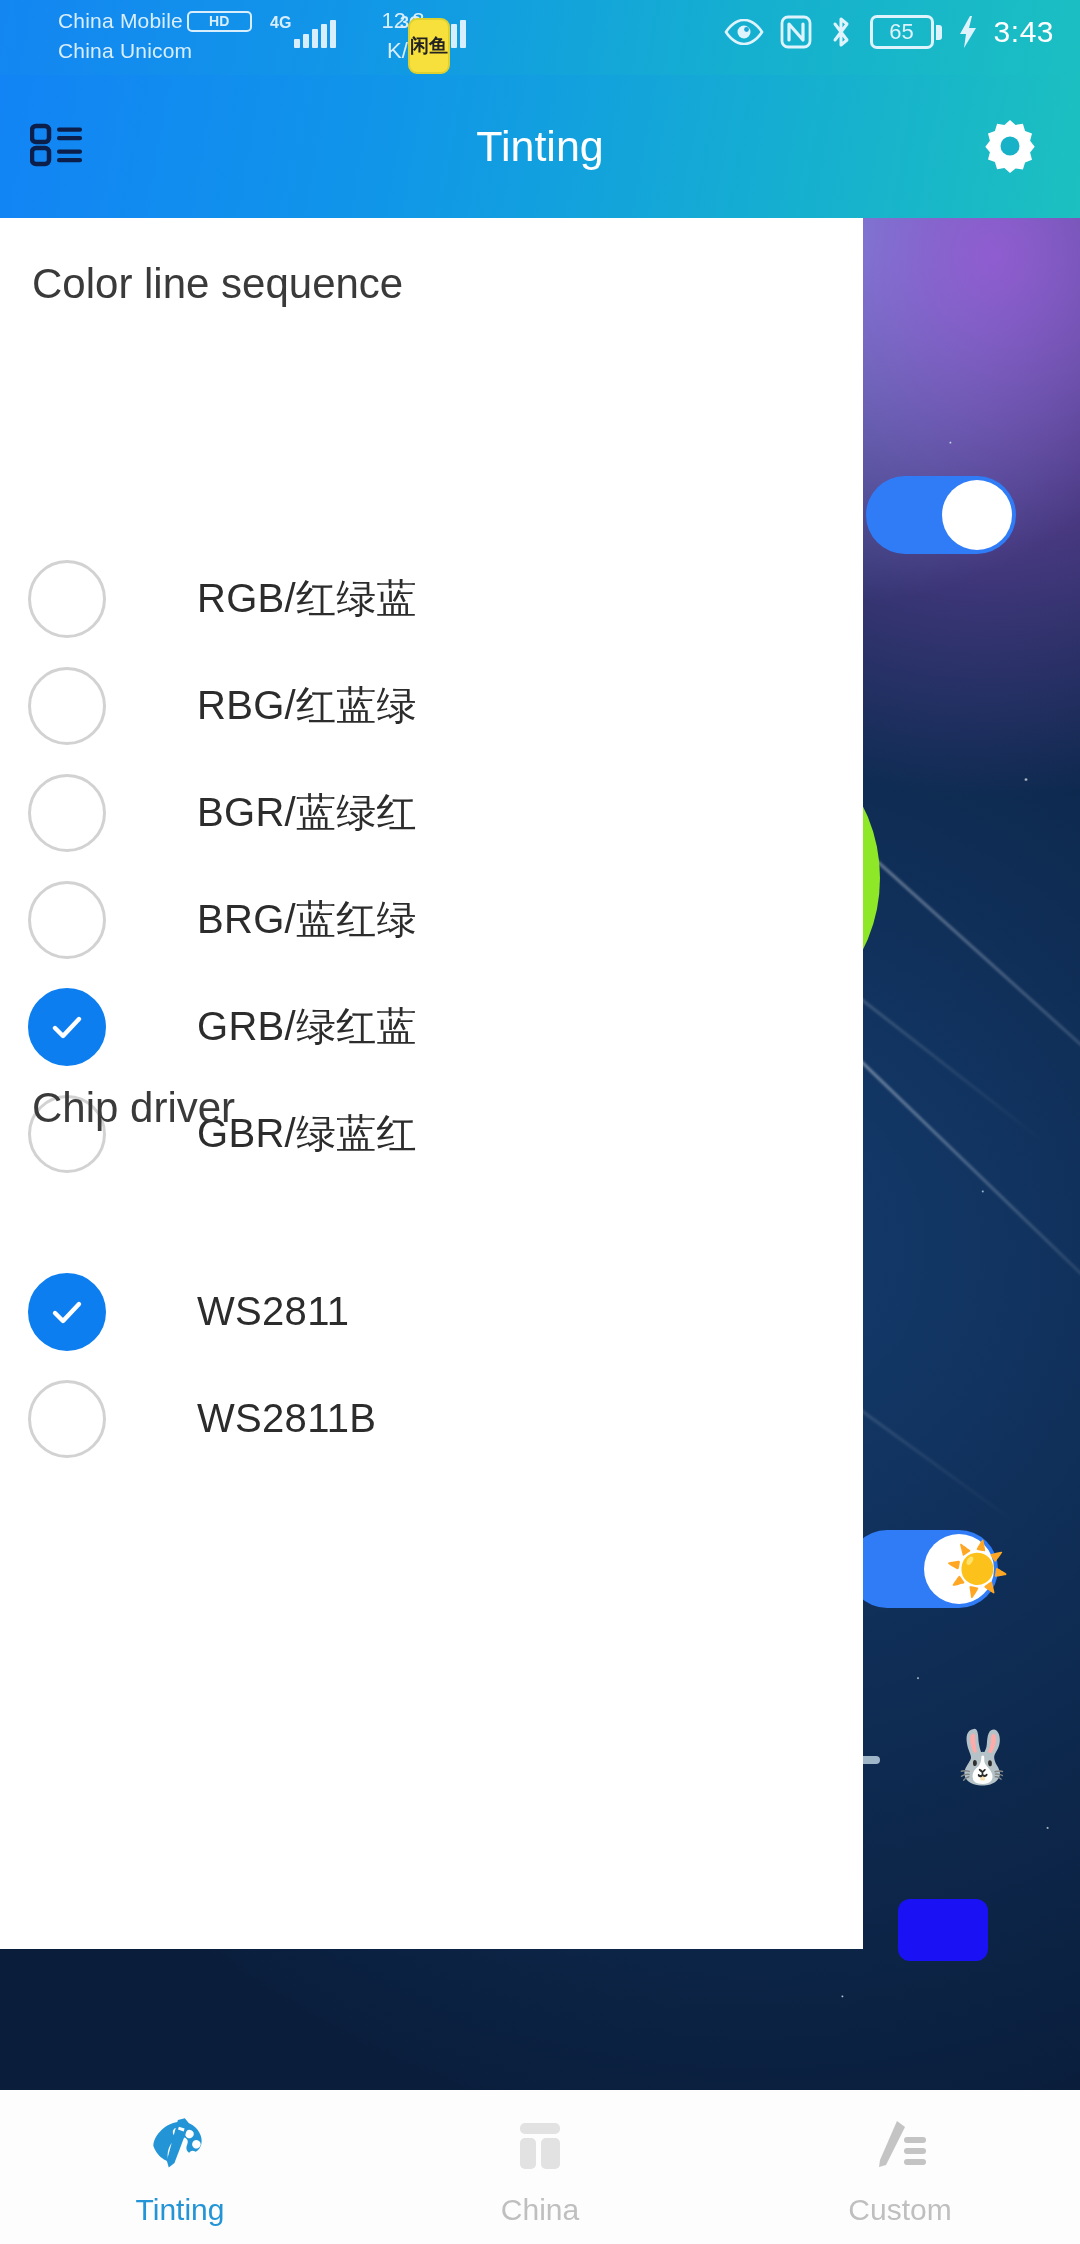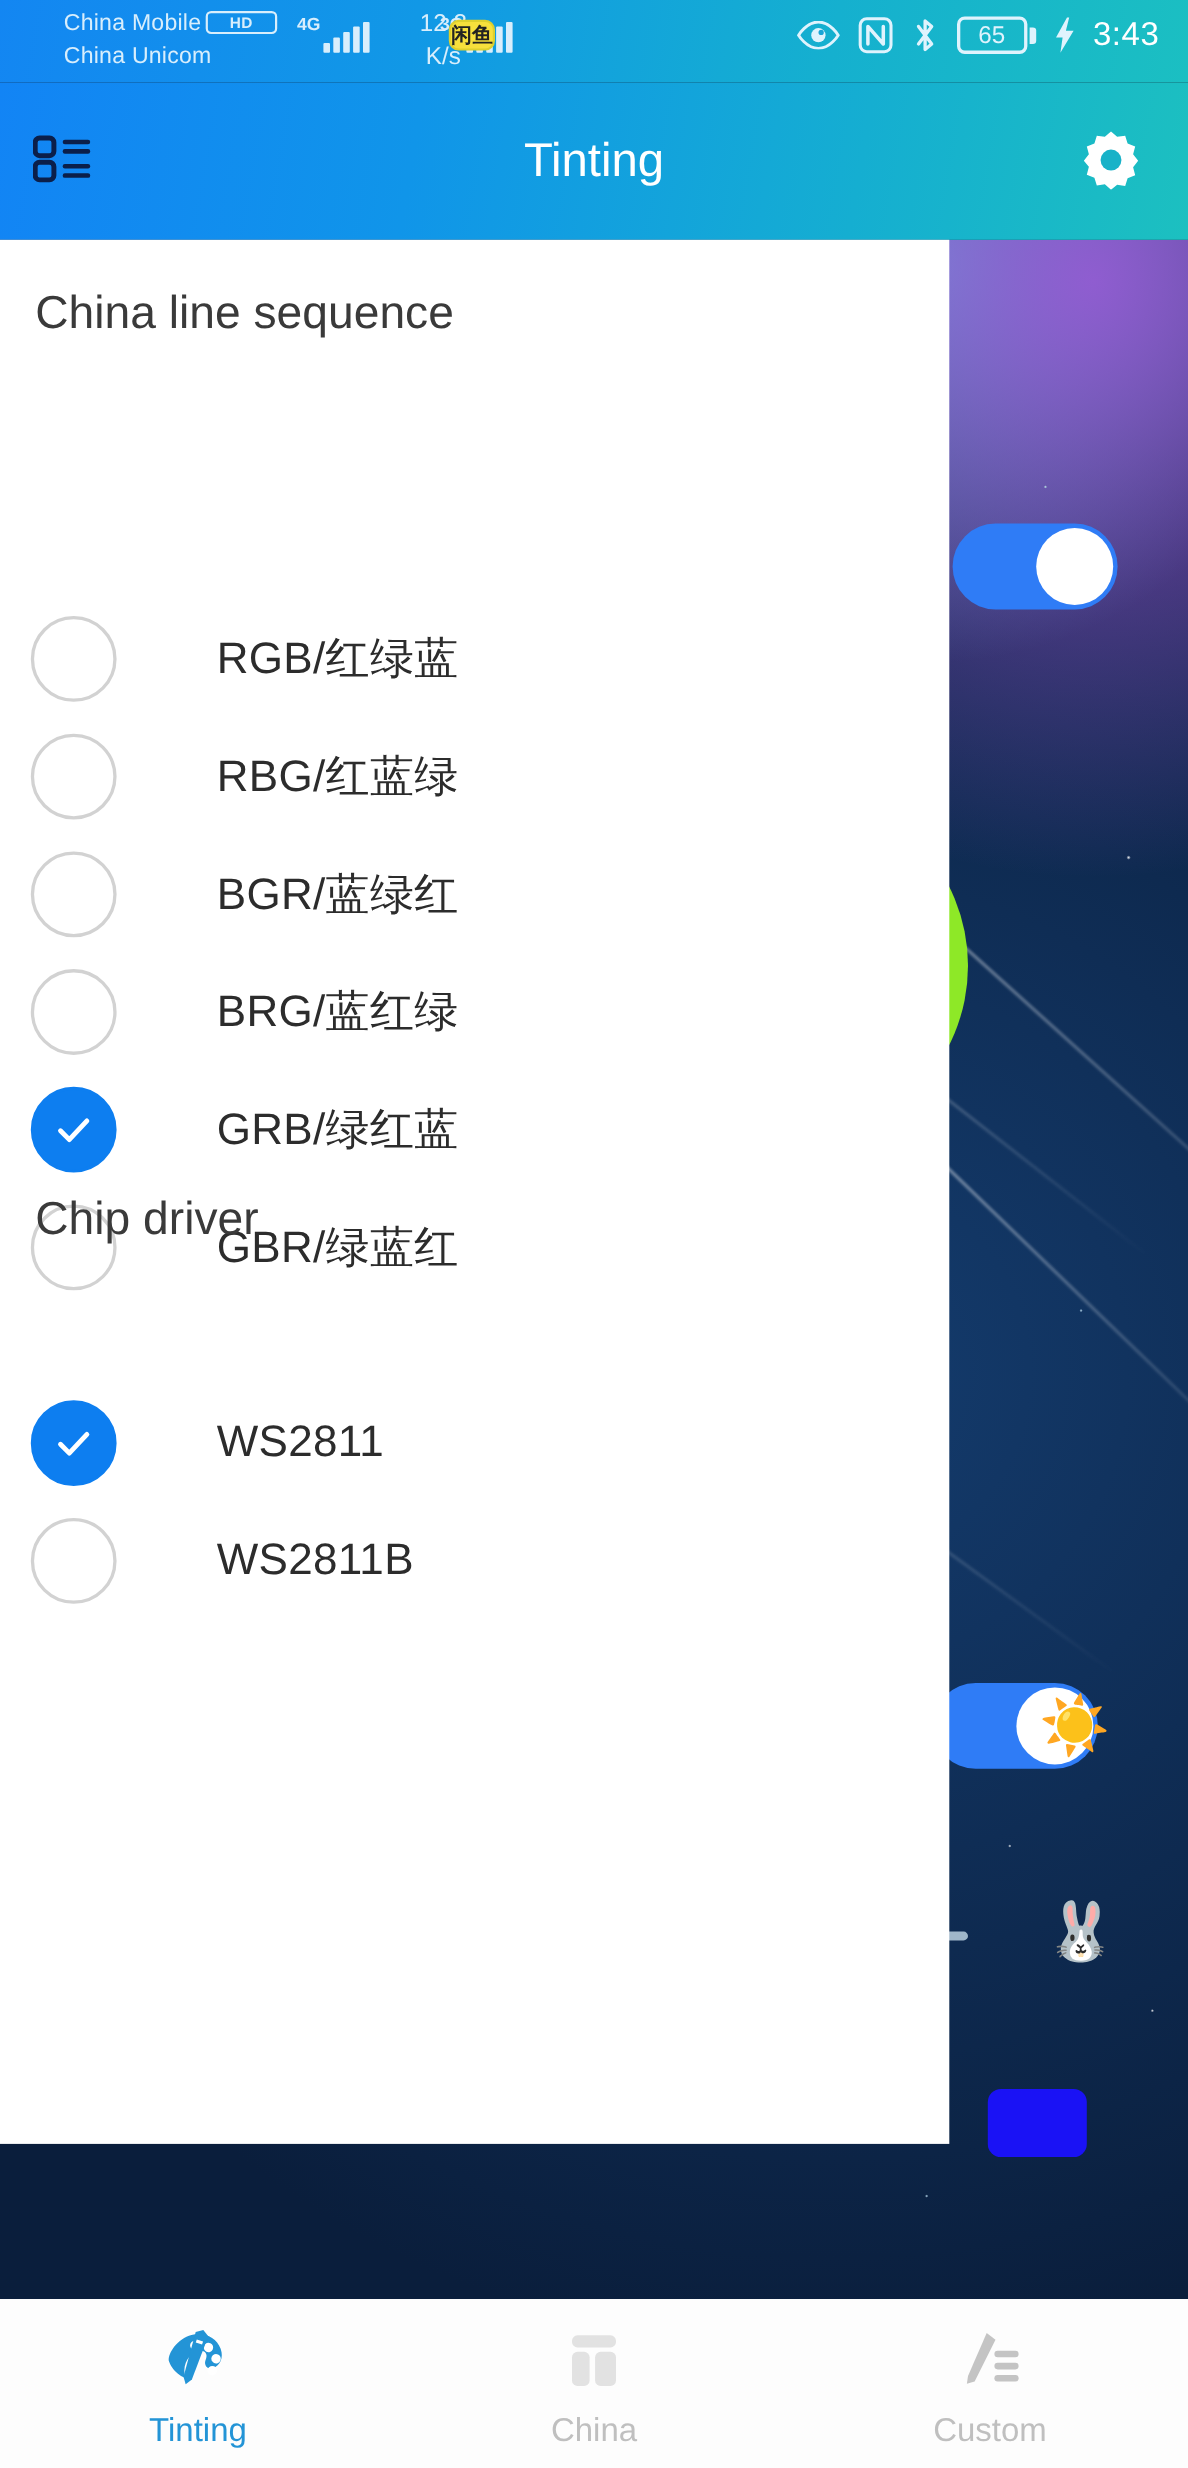--- a/index.html
+++ b/index.html
@@ -101,21 +101,21 @@
   }
   .signal{ position:absolute; top:16px; }
   .signal .tag{ position:absolute; top:-2px; left:0; font-size:16px; font-weight:bold; color:#d8eefc; }
   .bars{ position:absolute; left:24px; top:4px; display:flex; align-items:flex-end; gap:3px; height:28px;}
   .bars i{ display:block; width:6px; background:#d8eefc; border-radius:1px; }
   .netspeed{
     position:absolute; left:370px; top:6px; font-size:22px; line-height:30px;
     color:#d8eefc; text-align:center; width:66px;
   }
   #appbadge{
-    position:absolute; left:408px; top:18px; width:42px; height:28px; border-radius:9px;
+    position:absolute; left:408px; top:18px; width:42px; height:56px; border-radius:9px;
     background:#f7e03c; color:#222; font-size:19px; font-weight:bold;
     display:flex; align-items:center; justify-content:center;
     border:2px solid #ded02e;
   }
   .sysicons{ position:absolute; right:26px; top:14px; display:flex; align-items:center; gap:16px; }
   .sysicons svg{ display:block; }
   .battfig{ display:flex; align-items:center;text-align:right; }
   .battbody{
     width:64px; height:34px; border:3px solid #dff3fd; border-radius:7px;
     display:flex; align-items:center; justify-content:center;
@@ -304,21 +304,21 @@
   <span id="gearIcon">
     <svg width="56" height="56" viewBox="0 0 56 56">
       <path fill="#ffffff" d="M28 3l5.6 4.9 7.3-1.1 2.2 7.1 6.9 2.7-1.9 7.2 4.6 5.9-4.6 5.9 1.9 7.2-6.9 2.7-2.2 7.1-7.3-1.1L28 56l-5.6-4.9-7.3 1.1-2.2-7.1-6.9-2.7 1.9-7.2L3.3 29.7l4.6-5.9-1.9-7.2 6.9-2.7 2.2-7.1 7.3 1.1L28 3z"></path>
       <circle cx="28" cy="29" r="9.5" fill="#18b2c8"></circle>
     </svg>
   </span>
 </div>
 
 <div id="panel">
 
-  <div id="secColor" class="section-title">China line sequence</div>
+  <div id="secColor" class="section-title">Color line sequence</div>
 
   <div class="optlist" id="colorList" style="top:327px;">
       <div class="opt">
         <span class="radio"></span>
         <span class="lbl">RGB/红绿蓝</span>
       </div>
       <div class="opt">
         <span class="radio"></span>
         <span class="lbl">RBG/红蓝绿</span>
       </div>

